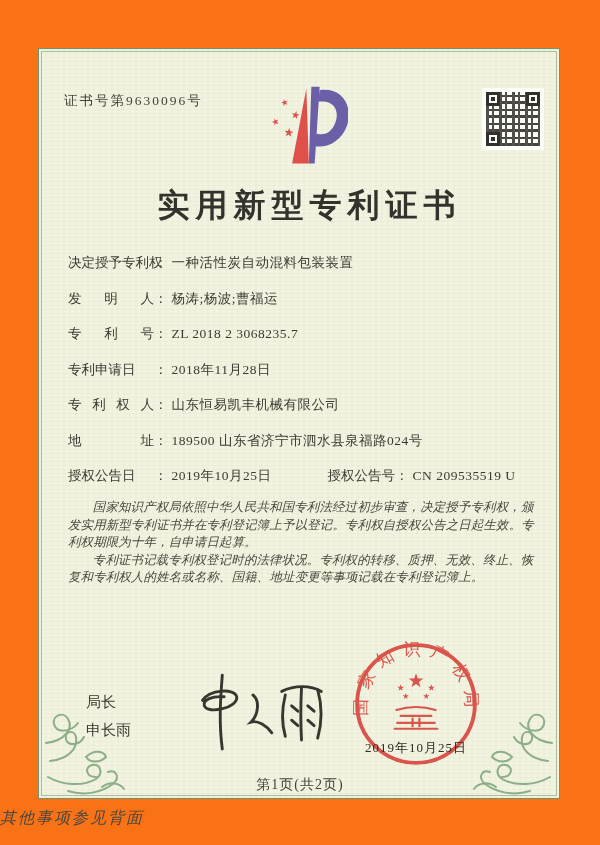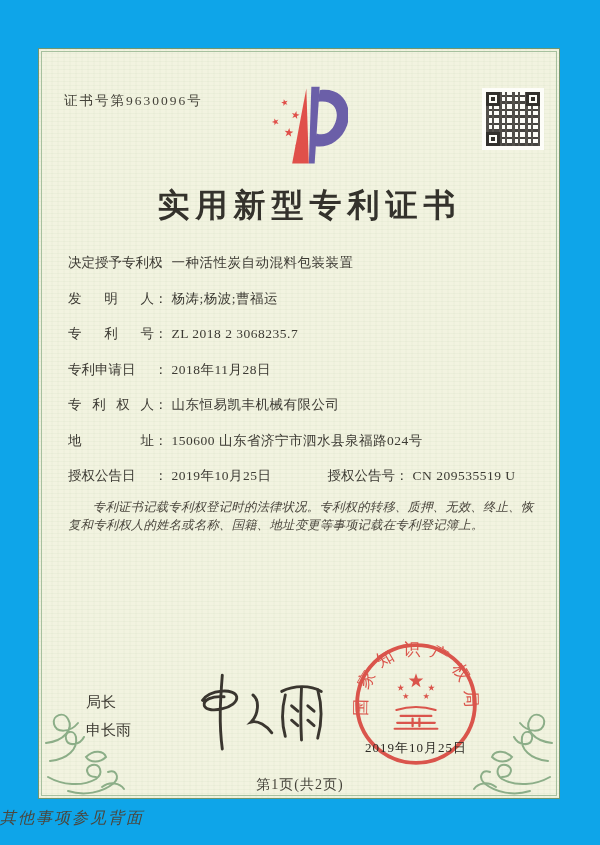--- a/index.html
+++ b/index.html
@@ -1,18 +1,18 @@
 <!DOCTYPE html>
 <html><head>
 <meta charset="utf-8">
 <style>
   html,body{margin:0;padding:0;background:#e9e7da;}
   .page{
     position:relative;width:600px;height:845px;margin:0 auto;
-    background:#0ea5e9;
+    background:#f97316;
     font-family:"Liberation Serif","DejaVu Serif",serif;
     color:#3c3a33;overflow:hidden;
   }
   
   .frame{
     position:absolute;left:38px;top:48px;width:522px;height:751px;
     border:1.5px solid #6f9670;box-sizing:border-box;
     background:
       repeating-linear-gradient(0deg, rgba(150,180,140,0.07) 0 1px, rgba(0,0,0,0) 1px 4px),
       repeating-linear-gradient(90deg, rgba(170,190,150,0.05) 0 2px, rgba(0,0,0,0) 2px 6px),
@@ -120,28 +120,29 @@
     <div class="field-row">
       <span class="flabel spread">专利号</span><span class="colon">：</span><span class="fvalue">ZL 2018 2 3068235.7</span>
     </div>
     <div class="field-row">
       <span class="flabel nospread">专利申请日</span><span class="colon">：</span><span class="fvalue">2018年11月28日</span>
     </div>
     <div class="field-row">
       <span class="flabel spread">专利权人</span><span class="colon">：</span><span class="fvalue">山东恒易凯丰机械有限公司</span>
     </div>
     <div class="field-row">
-      <span class="flabel spread">地址</span><span class="colon">：</span><span class="fvalue">150600 山东省济宁市泗水县泉福路024号</span>
+      <span class="flabel spread">地址</span><span class="colon">：</span><span class="fvalue">189500 山东省济宁市泗水县泉福路024号</span>
     </div>
     <div class="field-row">
       <span class="flabel nospread">授权公告日</span><span class="colon">：</span><span class="fvalue">2019年10月25日</span><span class="grant-second"><span>授权公告号</span><span class="colon">：</span><span class="fvalue">CN 209535519 U</span></span>
     </div>
   </div>
 
   <div class="paras">
+    <p>国家知识产权局依照中华人民共和国专利法经过初步审查，决定授予专利权，颁发实用新型专利证书并在专利登记簿上予以登记。专利权自授权公告之日起生效。专利权期限为十年，自申请日起算。</p>
     <p>专利证书记载专利权登记时的法律状况。专利权的转移、质押、无效、终止、恢复和专利权人的姓名或名称、国籍、地址变更等事项记载在专利登记簿上。</p>
   </div>
 
   <div class="signer">
     <div>局长</div>
     <div>申长雨</div>
   </div>
 
   <div class="signature">
     <svg width="160" height="90" viewBox="0 0 170 100">

